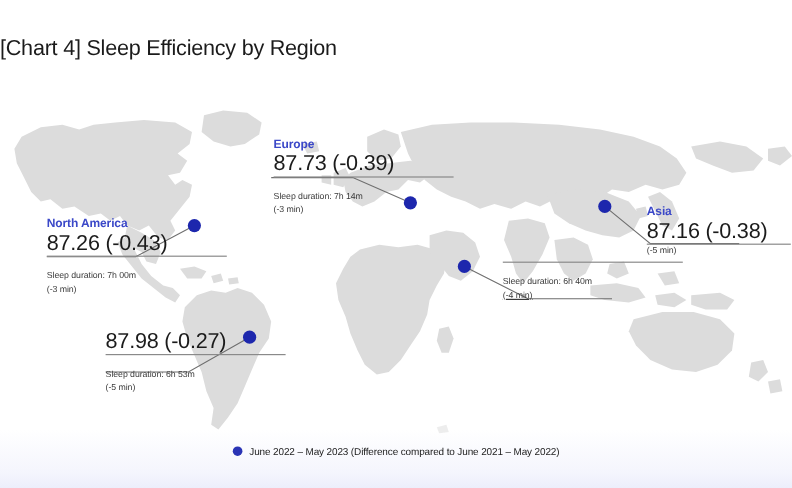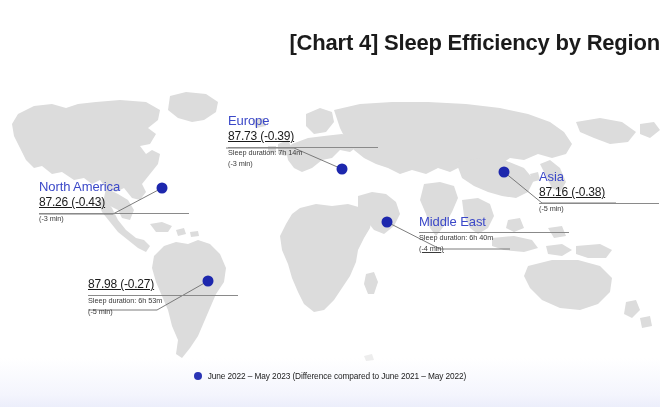--- a/index.html
+++ b/index.html
@@ -12,23 +12,23 @@
   }
   #page{
     position:relative;
     width:660px;height:407px;
     background:linear-gradient(to bottom,#ffffff 0%,#ffffff 88%,#f4f5fd 97%,#eceefb 100%);
     overflow:hidden;
   }
   #chart-title{
     position:absolute;
     top:30px;left:0;width:660px;
-    text-align:right;
-    font-size:22px;
-    font-weight:bold;
+    text-align:left;
+    font-size:18px;
+    font-weight:normal;
     color:#1b1b1b;
     letter-spacing:-0.2px;
   }
   #world-map{
     position:absolute;
     left:0;top:88px;
     width:660px;height:275px;
   }
   .leaders{
     position:absolute;left:0;top:0;width:660px;height:407px;
@@ -38,46 +38,45 @@
     position:absolute;
     width:11px;height:11px;
     border-radius:50%;
     background:#1d27ad;
     transform:translate(-50%,-50%);
   }
   .callout{
     position:absolute;
   }
   .region-name{
-    font-size:13px;
-    font-weight:normal;
+    font-size:10px;
+    font-weight:bold;
     color:#3b48c8;
     letter-spacing:-0.1px;
     white-space:nowrap;
     line-height:14px;
   }
   .region-value{
-    font-size:12px;
+    font-size:18px;
     color:#1b1b1b;
     white-space:nowrap;
     line-height:16px;
     letter-spacing:-0.2px;
-    text-decoration:underline;
   }
   .rule{
     height:1px;
     background:#8a8a8a;
     margin-top:3px;
   }
   .sub{
     font-size:7.3px;
     color:#3a3a3a;
     white-space:nowrap;
     line-height:10.5px;
-    margin-top:0;
+    margin-top:11px;
     letter-spacing:-0.05px;
   }
   #legend{
     position:absolute;
     left:0;top:371px;width:660px;
     display:flex;
     align-items:center;
     justify-content:center;
     gap:6px;
   }
@@ -195,40 +194,40 @@
   <div class="dot" style="left:162px;top:188px;"></div>
   <div class="dot" style="left:208px;top:281px;"></div>
   <div class="dot" style="left:342px;top:169px;"></div>
   <div class="dot" style="left:387px;top:222px;"></div>
   <div class="dot" style="left:504px;top:172px;"></div>
 
   <div class="callout" style="left:39px;top:180px;width:150px;">
     <div class="region-name">North America</div>
     <div class="region-value">87.26 (-0.43)</div>
     <div class="rule"></div>
+    <div class="sub">Sleep duration: 7h 00m</div>
     <div class="sub" style="margin-top:0;">(-3 min)</div>
   </div>
 
   <div class="callout" style="left:88px;top:276px;width:150px;">
     <div class="region-value">87.98 (-0.27)</div>
     <div class="rule"></div>
     <div class="sub">Sleep duration: 6h 53m</div>
     <div class="sub" style="margin-top:0;">(-5 min)</div>
   </div>
 
   <div class="callout" style="left:228px;top:114px;width:150px;">
     <div class="region-name">Europe</div>
     <div class="region-value">87.73 (-0.39)</div>
     <div class="rule"></div>
     <div class="sub">Sleep duration: 7h 14m</div>
     <div class="sub" style="margin-top:0;">(-3 min)</div>
   </div>
 
   <div class="callout" style="left:419px;top:215px;width:150px;">
-    <div class="region-name">Middle East</div>
     <div class="rule"></div>
     <div class="sub">Sleep duration: 6h 40m</div>
     <div class="sub" style="margin-top:0;text-decoration:underline;">(-4 min)</div>
   </div>
 
   <div class="callout" style="left:539px;top:170px;width:120px;">
     <div class="region-name">Asia</div>
     <div class="region-value">87.16 (-0.38)</div>
     <div class="rule"></div>
     <div class="sub" style="margin-top:0;">(-5 min)</div>

